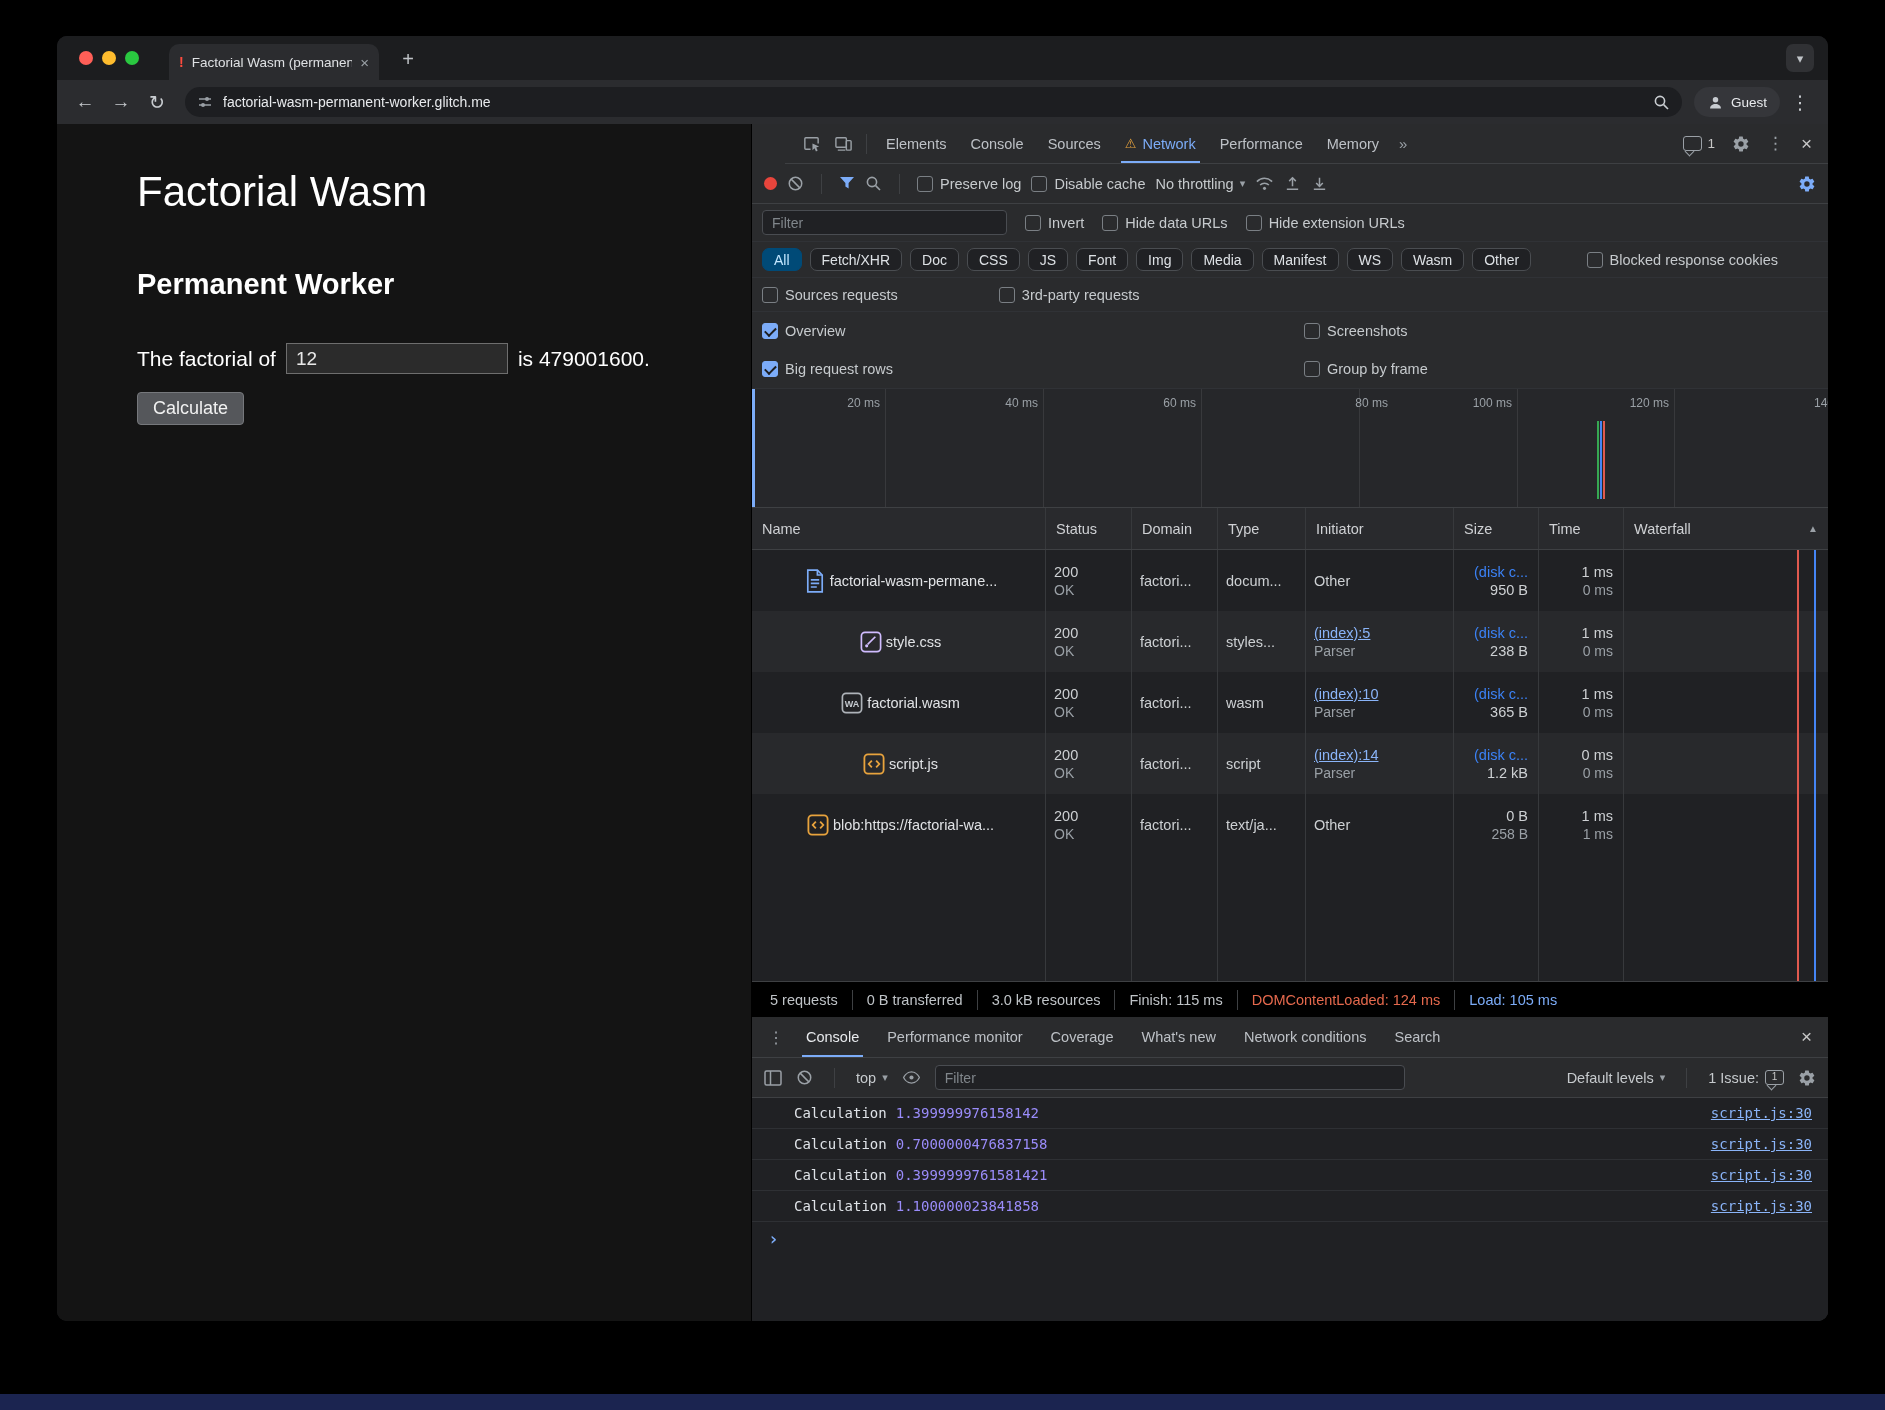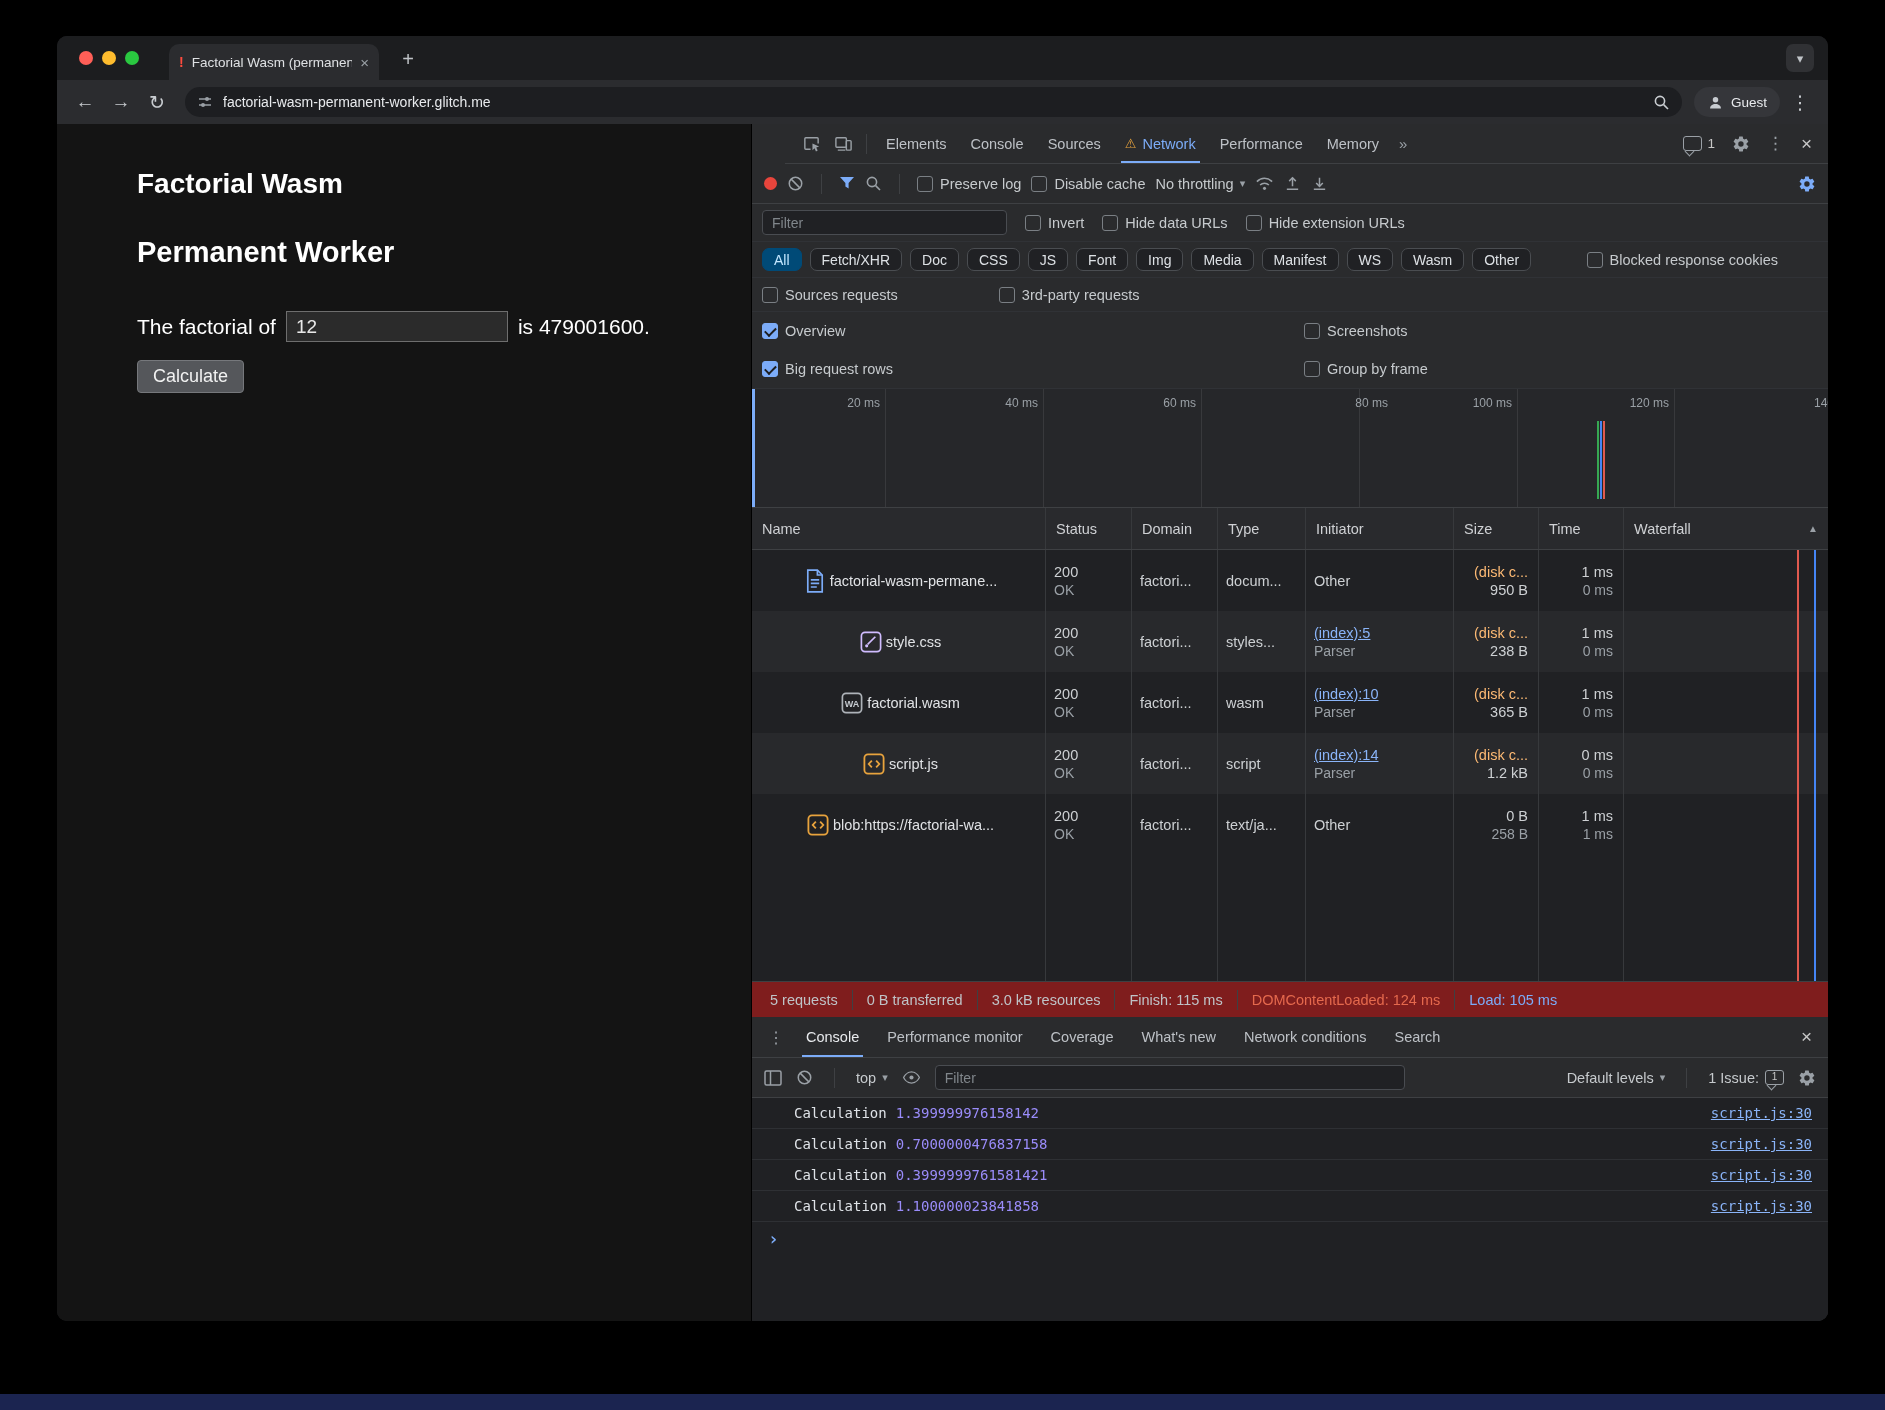--- a/index.html
+++ b/index.html
@@ -36,21 +36,21 @@
   .url { color:#e8eaed; font-size:14px; white-space:nowrap; overflow:hidden; }
   .addr .right-ic { margin-left:auto; }
   .guest { height:30px; border-radius:15px; background:#35363a; display:flex; align-items:center;
     gap:7px; padding:0 13px; color:#e8eaed; font-size:13.5px; flex:none; }
   .icsvg { display:block; }
 
   
   .content { flex:1; display:flex; min-height:0; }
 
   .pagepane { width:694px; flex:none; background:#141414; color:#fff; padding:44px 30px 0 80px; }
-  .pagepane h1 { font-size:28px; font-weight:bold; margin-bottom:36px; }
+  .pagepane h1 { font-size:42px; font-weight:normal; margin-bottom:52px; }
   .pagepane h2 { font-size:29px; font-weight:bold; margin-bottom:42px; }
   .factline { display:flex; align-items:center; gap:10px; font-size:21px; }
   .factinput { width:222px; height:31px; background:#2b2b2b; border:1px solid #6e6e6e;
     color:#e8e8e8; font-size:19px; padding:0 9px; font-family:"Liberation Sans",sans-serif; }
   .calc { margin-top:18px; background:#55575b; color:#f1f1f1; border:1px solid #76787c; border-radius:4px;
     font-size:18px; padding:5px 15px; font-family:"Liberation Sans",sans-serif; }
 
   
   .devtools { flex:1; min-width:0; background:#2a2b2d; border-left:1px solid #000;
     display:flex; flex-direction:column; color:#c6cacd; font-size:14.5px; }
@@ -122,36 +122,36 @@
   .sort { margin-left:auto; font-size:10px; color:#9aa0a6; }
   .tbody { flex:1; position:relative; background:#202124; display:flex; flex-direction:column; overflow:hidden; }
   .trow { height:61px; flex:none; }
   .trow.odd { background:#202124; } .trow.even { background:#28292c; }
   .trow .c { border-right:1px solid #37393c; overflow:hidden; display:flex; flex-direction:column; justify-content:center; gap:2px; padding:0 8px; white-space:nowrap; }
   .trow .c:last-child { border-right:none; }
   .c-name { flex-direction:row !important; align-items:center; gap:10px; padding-left:10px !important; color:#e1e3e6; }
   .ficon { width:26px; height:26px; flex:none; display:flex; align-items:center; justify-content:center; }
   .l1 { color:#cdd0d3; font-size:14.5px; }
   .l2 { color:#9aa0a6; font-size:14px; }
-  .dim { color:#fdba74; }
+  .dim { color:#3b82f6; }
   .ralign { align-items:flex-end; padding-right:10px !important; }
   .initlink { color:#8ab4f8; text-decoration:underline; }
   .c span:empty { display:none; }
   .c-wf { position:relative; }
   .wbar { position:absolute; top:24px; height:13px; display:flex; }
   .wf0{left:18px}.wf1{left:104px}.wf2{left:104px}.wf3{left:104px}.wf4{left:180px}
   .table-rest { flex:1; }
   .table-rest .c { border-right:1px solid #37393c; height:100%; }
   .table-rest .c:last-child { border-right:none; }
   .evt { position:absolute; top:0; bottom:0; width:1.5px; }
   .evt-red { left:1045px; background:#e05a4f; }
   .evt-blue { left:1062px; background:#4585f5; }
 
   
-  .net-summary { height:36px; flex:none; background:#7f1d1d; border-top:1px solid #3e4043;
+  .net-summary { height:36px; flex:none; background:#000000; border-top:1px solid #3e4043;
     display:flex; align-items:center; padding:0 4px; color:#bfc3c7; }
   .sumitem { padding:0 14px; border-right:1px solid #3e4043; height:20px; display:flex; align-items:center; white-space:nowrap; }
   .sumitem:last-child { border-right:none; }
   .s-dcl { color:#e5694d; } .s-load { color:#7cacf8; }
 
   
   .drawer { flex:1; display:flex; flex-direction:column; min-height:0; background:#202124; }
   .drawer-tabs { height:41px; flex:none; background:#2a2b2d; border-bottom:1px solid #3e4043;
     display:flex; align-items:center; padding:0 8px; }
   .d-tab { height:100%; display:flex; align-items:center; padding:0 14px; color:#bdc1c6; position:relative; white-space:nowrap; }

